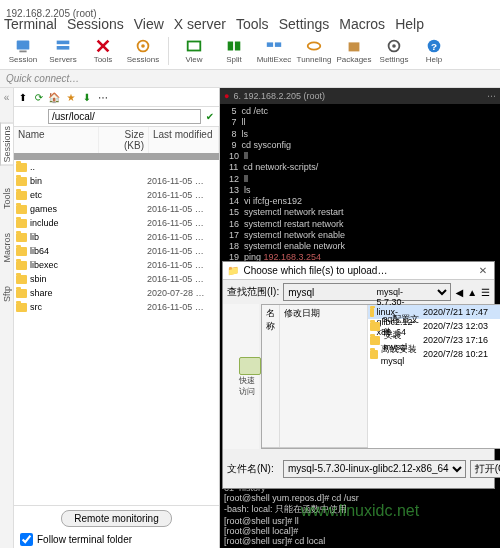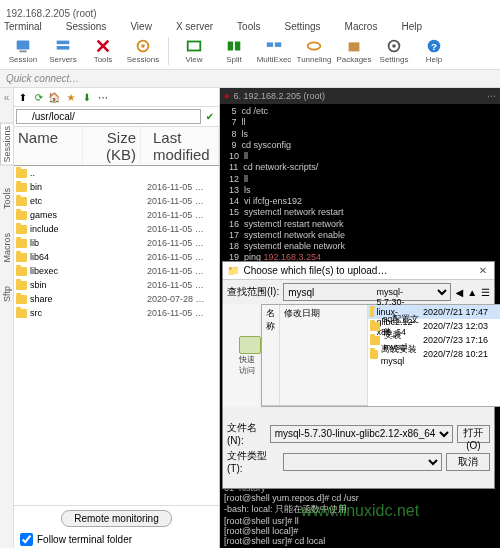--- a/index.html
+++ b/index.html
@@ -1,33 +1,33 @@
 <!DOCTYPE html>
 <html><head>
 <meta charset="utf-8">
 <style>
 * { box-sizing: border-box; margin: 0; padding: 0; font-family: "Segoe UI", Arial, sans-serif; }
 body { width: 500px; height: 548px; background: #fff; overflow: hidden; font-size: 10px; position: relative; }
 .titlebar { height: 16px; padding: 8px 6px; color: #555; font-size: 10px; display: flex; align-items: flex-start; }
-.menubar { height: 16px; padding: 0 4px; display: flex; gap: 24px; align-items: flex-end; color: #444; font-size: 10px; }
+.menubar { height: 16px; padding: 0 4px; display: flex; gap: 10px; align-items: flex-end; color: #444; font-size: 14px; }
 .menubar span { cursor: default; }
 .toolbar { height: 38px; display: flex; align-items: center; padding: 2px 6px; gap: 6px; border-bottom: 1px solid #ddd; }
 .tbitem { display: flex; flex-direction: column; align-items: center; justify-content: center; width: 34px; font-size: 8px; color: #555; }
 .tbitem svg { width: 18px; height: 18px; }
 .tbsep { width: 1px; height: 28px; background: #ddd; margin: 0 2px; }
 .quick { height: 18px; background: #f3f3f3; border-bottom: 1px solid #ddd; padding: 1px 6px; font-size: 10px; color: #888; font-style: italic; display: flex; align-items: center; }
 .main { display: flex; height: 460px; }
 .leftvert { width: 14px; background: #f3f3f3; border-right: 1px solid #ddd; display: flex; flex-direction: column; align-items: center; padding-top: 4px; gap: 20px; }
 .vtab { writing-mode: vertical-rl; transform: rotate(180deg); font-size: 9px; color: #555; padding: 2px 1px; }
 .vtab.active { background: #fff; border: 1px solid #ccc; border-left: none; }
 .leftpane { width: 206px; background: #fff; border-right: 1px solid #ccc; display: flex; flex-direction: column; }
 .pathrow { display: flex; align-items: center; padding: 2px; gap: 2px; border-bottom: 1px solid #ddd; }
 .pathrow .mini { width: 14px; height: 14px; display: inline-flex; align-items: center; justify-content: center; }
-.pathinput { flex: 1; font-size: 10px; padding: 1px 15px; border: 1px solid #aaa; background: #fff; }
-.filehead { display: flex; font-size: 15px; color: #444; border-bottom: 1px solid #a3a3a3; background: #fafafa; gap: 8px; }
+.pathinput { flex: 1; font-size: 10px; padding: 1px 3px; border: 1px solid #aaa; background: #fff; margin-left: 32px; }
+.filehead { display: flex; font-size: 10px; color: #444; border-bottom: 7px solid #a3a3a3; background: #fafafa; }
 .filehead div { padding: 2px 4px; border-right: 1px solid #eee; }
 .col-n { flex: 1; } .col-s { width: 50px; text-align: right; } .col-m { width: 70px; }
 .filelist { flex: 1; overflow: auto; font-size: 9px; }
 .frow { display: flex; align-items: center; height: 14px; padding: 0 2px; }
 .frow .nm { display: flex; align-items: center; flex: 1; gap: 3px; }
 .frow .sz { width: 50px; text-align: right; color: #555; } .frow .md { width: 70px; color: #555; }
 .folder-ico { width: 11px; height: 9px; background: #f7c948; border-radius: 1px; position: relative; display: inline-block; }
 .folder-ico::before { content: ''; position: absolute; top: -2px; left: 0; width: 5px; height: 2px; background: #f7c948; border-radius: 1px 1px 0 0; }
 .bottompane { border-top: 1px solid #ddd; }
 .bottompane .btnw { text-align: center; padding: 4px; }
@@ -49,21 +49,21 @@
 .dlg-nav { width: 36px; background: #f5f5f5; display: flex; flex-direction: row; align-items: center; padding: 4px 16px; gap: 8px; }
 .dlg-nav .ni { display: flex; flex-direction: column; align-items: center; font-size: 8px; color: #444; }
 .dlg-nav .ni .nibox { width: 22px; height: 18px; background: #d7e4b7; border: 1px solid #90b050; border-radius: 2px; }
 .dlg-files { flex: 1; background: #fff; border: 1px solid #aaa; margin: 0 2px; display: flex; flex-direction: row; }
 .dlg-fh { display: flex; background: #f5f5f5; border-bottom: 1px solid #ccc; font-size: 9px; }
 .dlg-fh div { padding: 2px 4px; border-right: 1px solid #ddd; }
 .dlg-fh .c1 { flex: 1; } .dlg-fh .c2 { width: 88px; }
 .dlg-fr { display: flex; align-items: center; height: 14px; font-size: 9px; padding: 0 2px; }
 .dlg-fr.sel { background: #cfe3fb; }
 .dlg-fr .c1 { flex: 1; display: flex; align-items: center; gap: 3px; } .dlg-fr .c2 { width: 88px; }
-.dlg-bottom { padding: 14px 4px; display: flex; flex-direction: column; gap: 3px; }
+.dlg-bottom { padding: 7px 4px; display: flex; flex-direction: row; gap: 3px; }
 .dlg-row { display: flex; align-items: center; gap: 4px; }
 .dlg-row label { width: 52px; }
 .dlg-row select { flex: 1; font-size: 10px; height: 18px; border: 1px solid #888; }
 .dlg-row button { width: 44px; height: 18px; font-size: 10px; border: 1px solid #888; background: #efefef; }
 .green { color: #1a8a1a; }
 .orange { color: #d88a1a; }
 </style>
 </head>
 <body>
 

